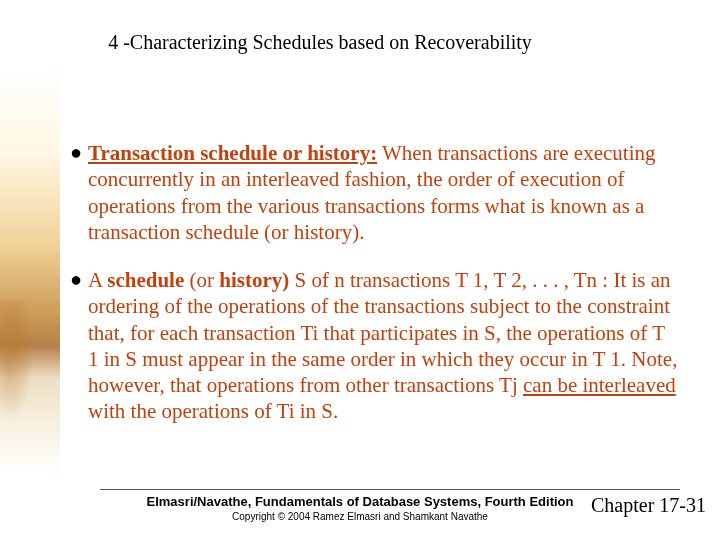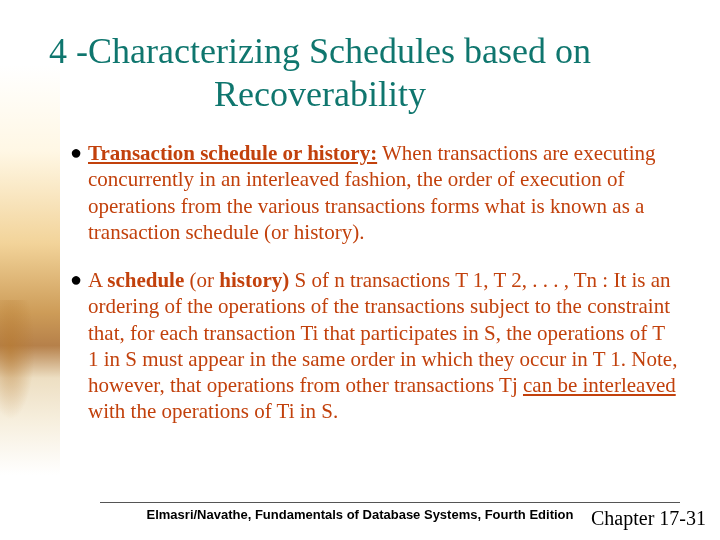--- a/index.html
+++ b/index.html
@@ -46,23 +46,23 @@
     height: 120px;
     background: radial-gradient(ellipse at 30% 40%, #b77a2f 0%, rgba(183,122,47,0) 70%);
     opacity: 0.6;
   }
   .title {
     position: absolute;
     top: 30px;
     left: 0;
     width: 640px;
     text-align: center;
-    font-size: 36px;
+    font-size: 20px;
     line-height: 1.2;
-    color: #0f766e;
+    color: #000000;
     font-weight: normal;
   }
   .body {
     position: absolute;
     top: 140px;
     left: 70px;
     right: 40px;
   }
   .bullet-row {
     display: flex;
@@ -148,15 +148,16 @@
     </div>
 
   </div>
 
   <div class="footer">
     <hr class="rule">
     <div class="foot-line1">
       <span class="foot-book">Elmasri/Navathe, Fundamentals of Database Systems, Fourth Edition</span>
       <span class="foot-chapter">Chapter 17-31</span>
     </div>
+    <div class="foot-line2">Copyright © 2004 Ramez Elmasri and Shamkant Navathe</div>
   </div>
 
 </div>
 
 </body></html>

